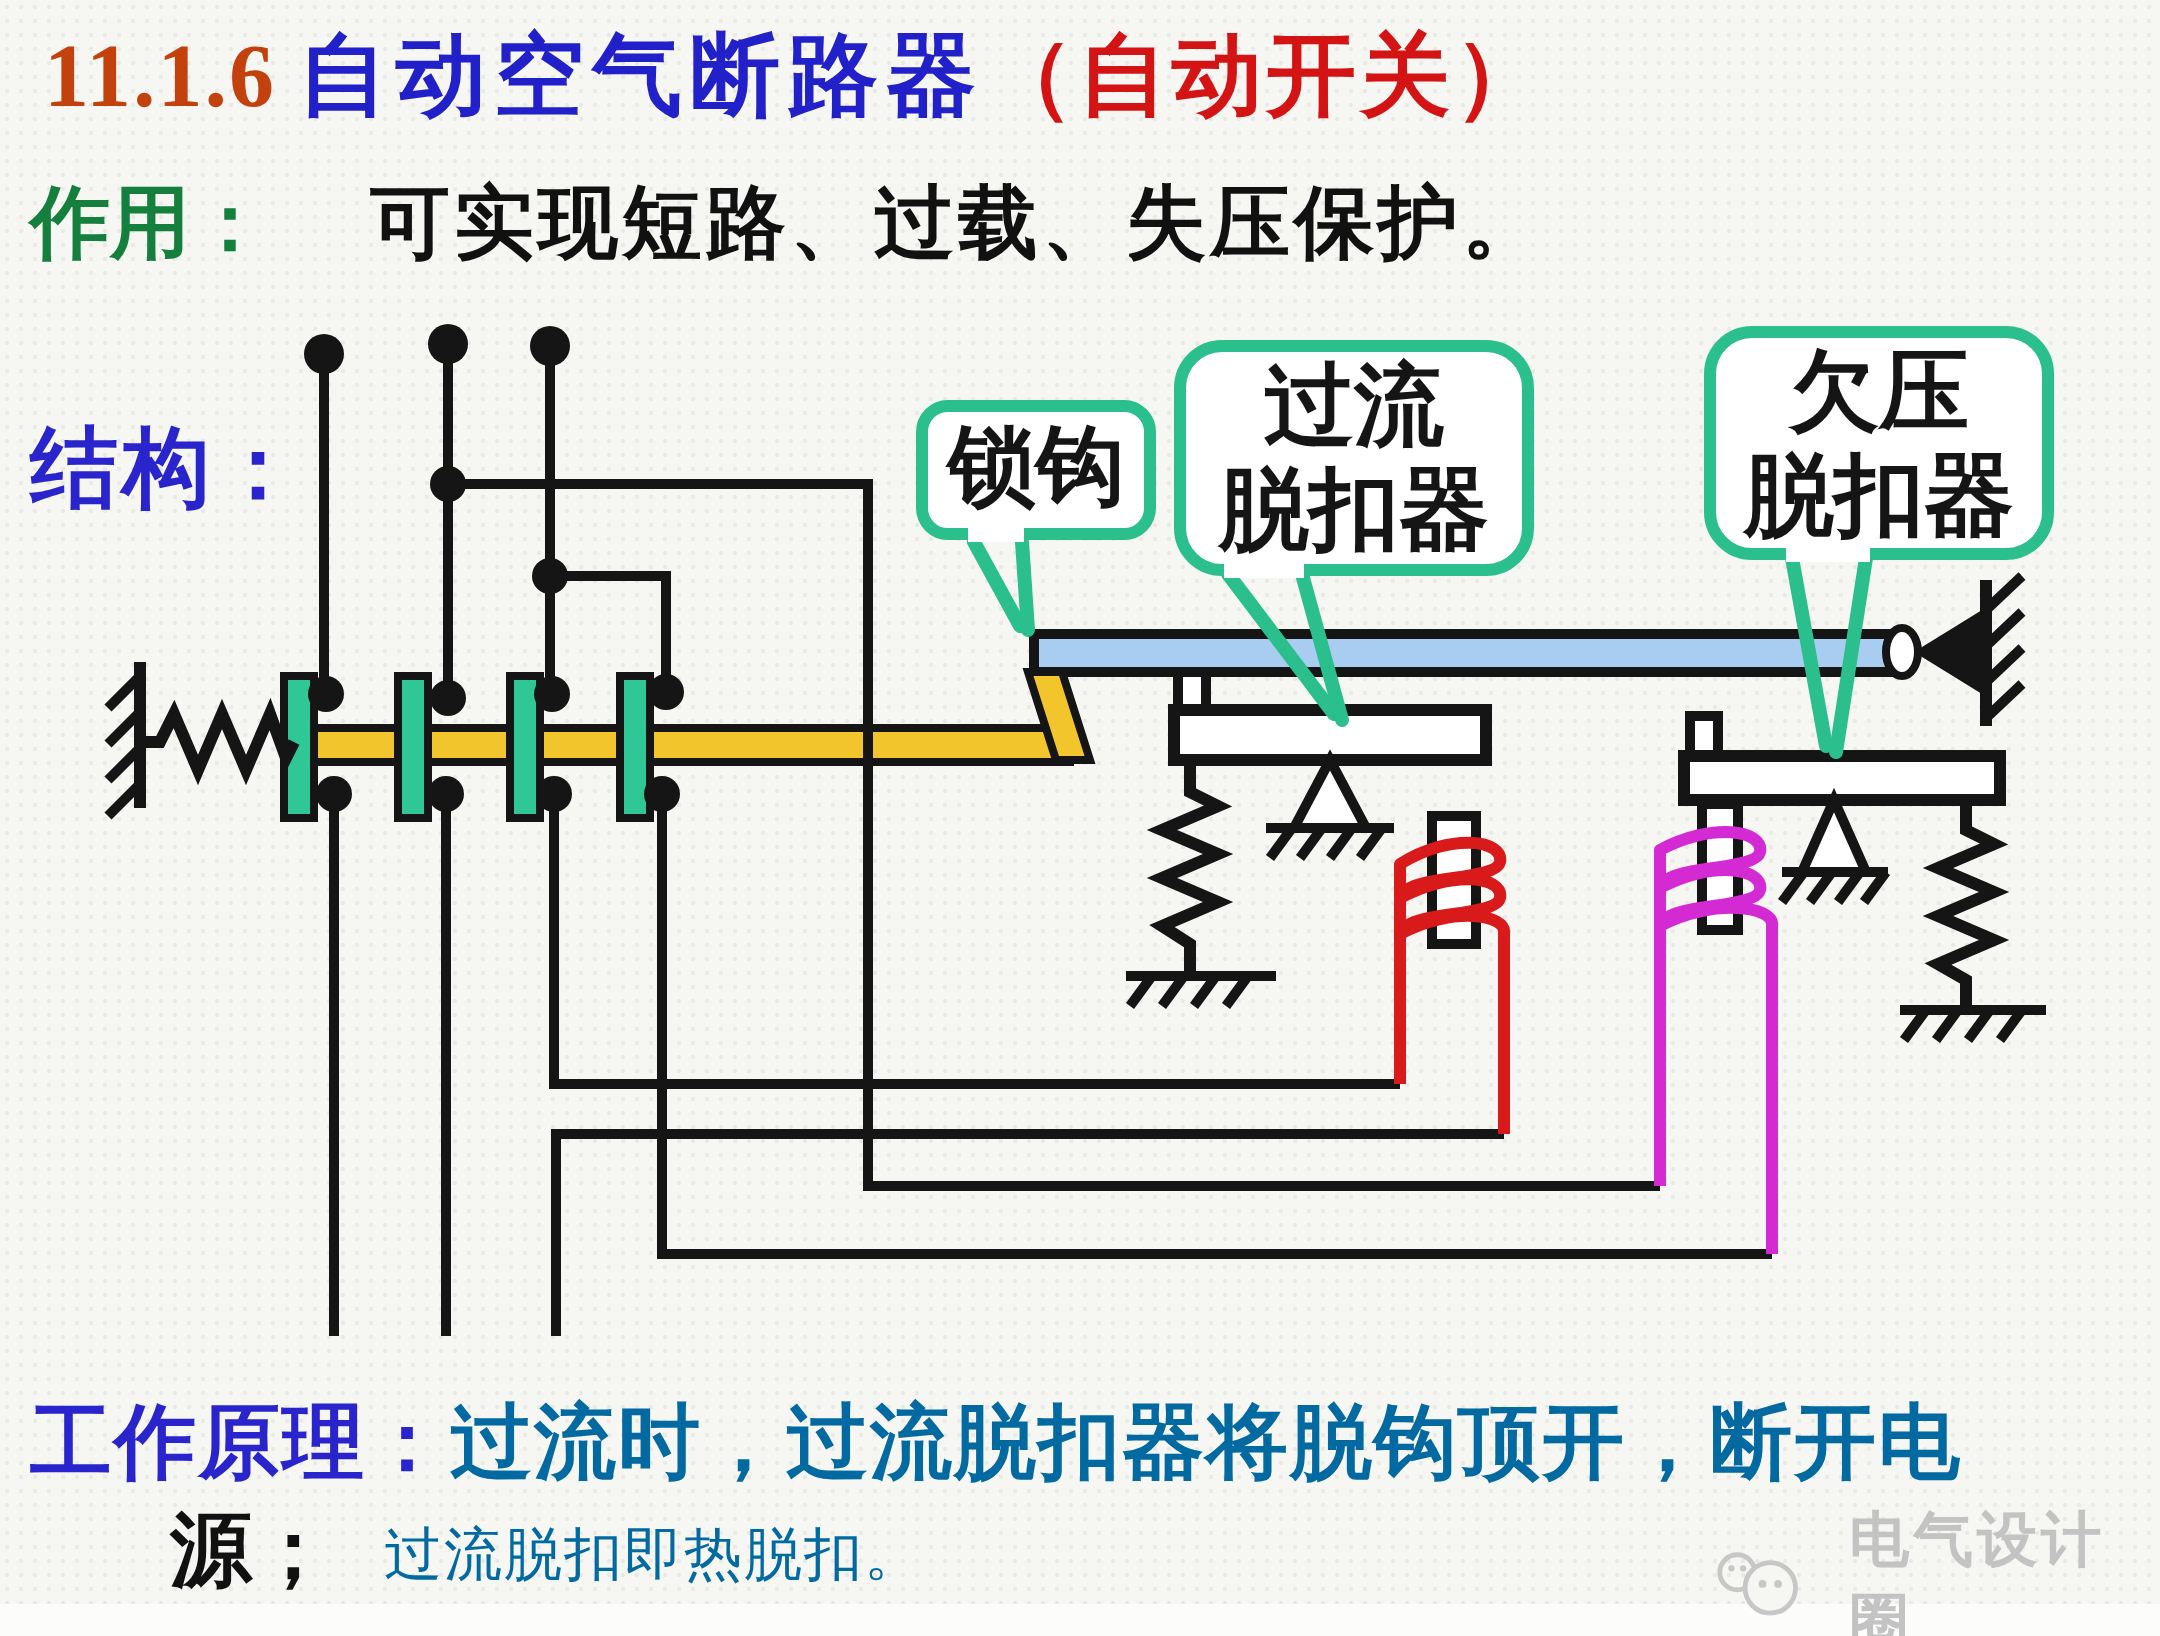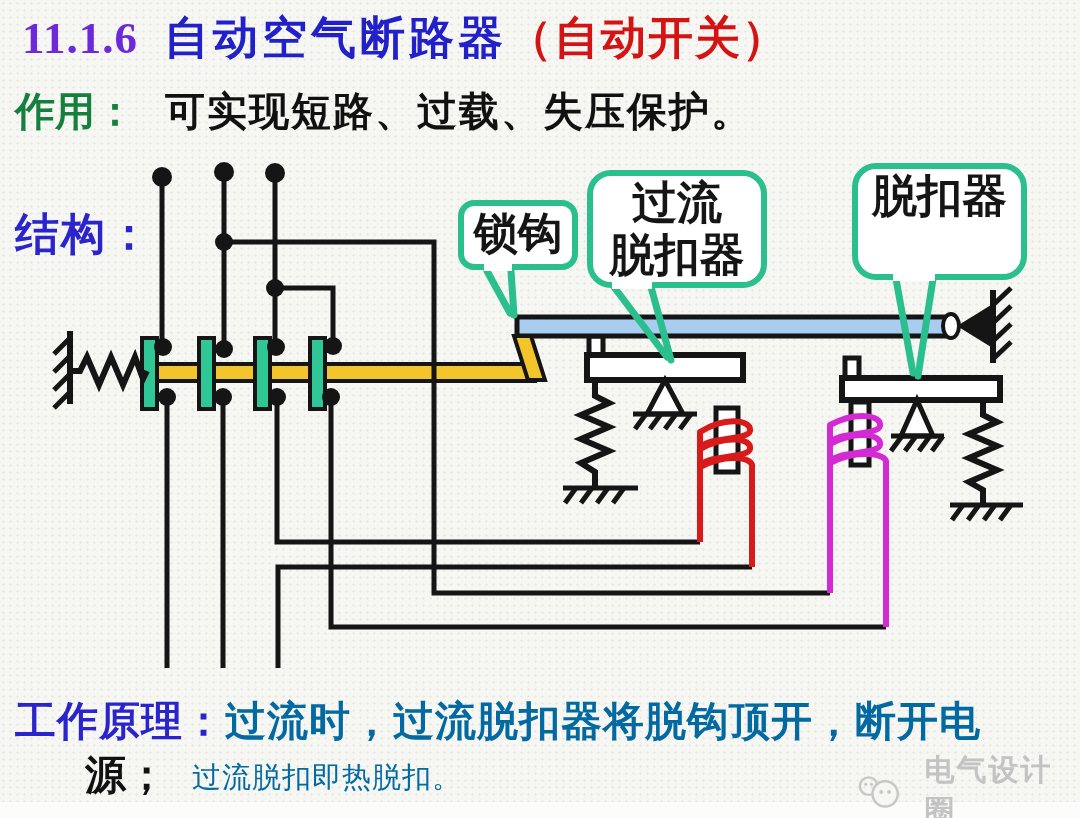--- a/index.html
+++ b/index.html
@@ -6,26 +6,26 @@
   body{
     width:1080px;height:818px;position:relative;overflow:hidden;
     background-color:#f6f6f3;
     background-image:radial-gradient(#e9e9e5 1px, transparent 1.2px);
     background-size:7px 7px;
     font-family:"Liberation Serif", serif;
     color:#111;
   }
   .abs{position:absolute;}
   .title-row{left:22px;top:8px;font-weight:700;font-size:45px;white-space:nowrap;}
-  .title-num{color:#6d28d9;letter-spacing:1px;margin-right:26px;}
+  .title-num{color:#c2410c;letter-spacing:1px;margin-right:11px;}
   .title-main{color:#2220c9;letter-spacing:4px;}
   .title-paren{color:#d41414;letter-spacing:2px;}
   .func-row{left:15px;top:84px;font-weight:700;font-size:40px;white-space:nowrap;}
   .func-label{color:#15803d;margin-right:30px;}
-  .func-text{color:#111;letter-spacing:2px;}
+  .func-text{color:#111;letter-spacing:2px;margin-left:20px;}
   .struct-label{left:15px;top:205px;font-weight:700;font-size:44px;color:#2a24cc;letter-spacing:2px;}
   svg.diagram{left:0;top:0;z-index:1;}
   .bubble{
     position:absolute;z-index:3;background:#fff;
     border:6px solid #2cbf8e;box-sizing:border-box;
     text-align:center;font-weight:700;color:#151515;
   }
   .bubble-1{left:458px;top:200px;width:120px;height:70px;border-radius:16px;
     font-size:44px;line-height:56px;}
   .bubble-2{left:587px;top:170px;width:180px;height:118px;border-radius:24px;
@@ -186,20 +186,21 @@
 </svg>
 
 <div class="bubble bubble-1">
   <span class="bl">锁钩</span>
 </div>
 <div class="bubble bubble-2">
   <span class="bl">过流</span>
   <span class="bl">脱扣器</span>
 </div>
 <div class="bubble bubble-3">
+  <span class="bl">欠压</span>
   <span class="bl">脱扣器</span>
 </div>
 <div class="abs tail-gap gap-1"></div>
 <div class="abs tail-gap gap-2"></div>
 <div class="abs tail-gap gap-3"></div>
 
 <div class="abs principle">
   <span class="principle-label">工作原理：</span><span class="principle-text">过流时，过流脱扣器将脱钩顶开，断开电</span>
 </div>
 <div class="abs principle-2">源；</div>

